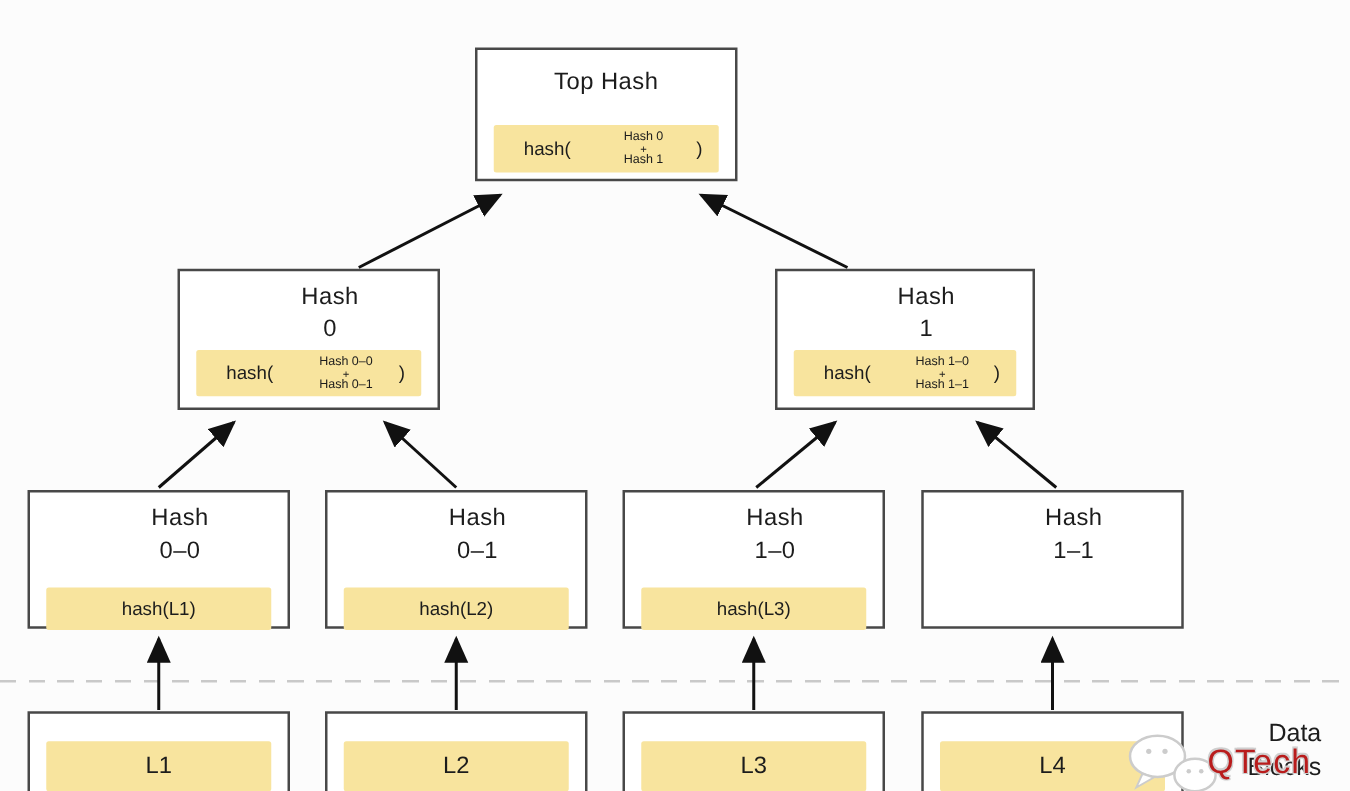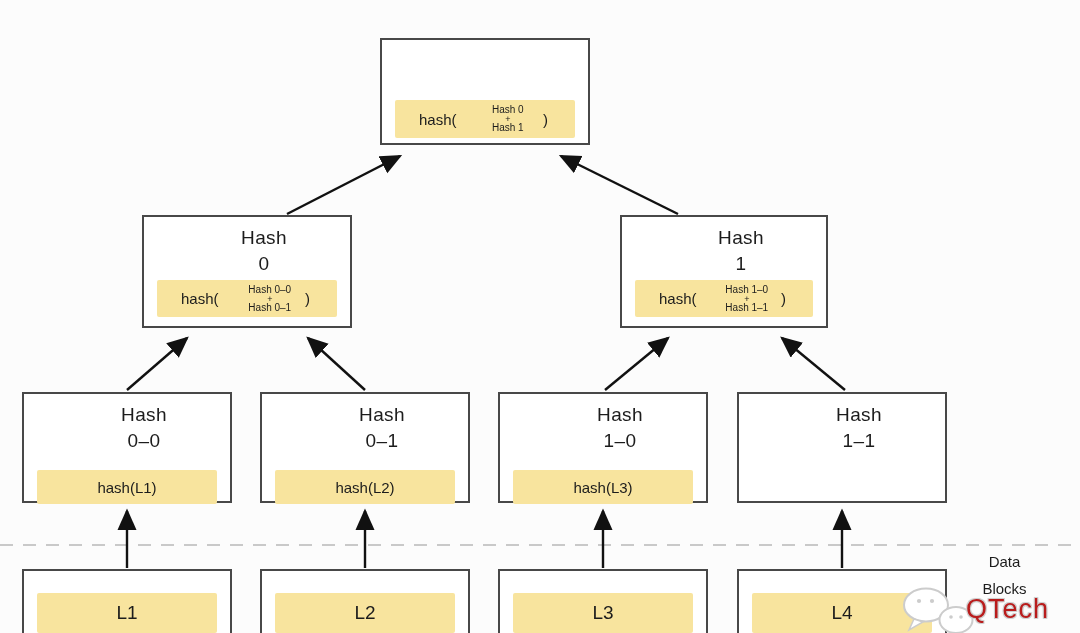--- a/index.html
+++ b/index.html
@@ -5,21 +5,21 @@
   html,body{margin:0;padding:0;}
   .canvas{
     position:relative;width:1080px;height:633px;overflow:hidden;
     background:var(--background,#fcfcfc);
     font-family:"Liberation Sans",sans-serif;color:var(--text,#1c1c1c);
   }
   .box{position:absolute;background:#ffffff;border:2px solid var(--box-border,#484848);box-sizing:border-box;z-index:2;}
   .box-title{text-align:center;font-size:19px;letter-spacing:.4px;}
   .box-title .line{line-height:26px;padding-left:34px;}
   .band{position:absolute;left:13px;right:13px;background:var(--highlight,#f8e49e);border-radius:2px;z-index:3;}
-  .formula{display:flex;align-items:center;justify-content:space-between;padding:0 27px 0 24px;box-sizing:border-box;}
+  .formula{display:flex;align-items:center;justify-content:space-between;padding:0 13px 0 24px;box-sizing:border-box;}
   .fx-open,.fx-close{font-size:15px;}
   .fx-stack{display:flex;flex-direction:column;align-items:center;font-size:10px;line-height:10px;transform:translateX(8px);}
   .fx-stack .op{font-size:9px;line-height:8px;}
   .center-text{display:flex;align-items:center;justify-content:center;font-size:15px;}
 
   .n-top{left:380px;top:38px;width:210px;height:107px;}
   .n-top .box-title{margin-top:15px;}
   .n-top .band{top:60px;height:38px;}
 
   .n-h0{left:142px;top:215px;width:210px;height:113px;}
@@ -35,38 +35,39 @@
   .blockbox{top:569px;width:210px;height:82px;}
   .n-b1{left:22px;}.n-b2{left:260px;}.n-b3{left:498px;}.n-b4{left:737px;}
   .blockbox .band{top:22px;height:40px;font-size:19px;}
 
   .dashed-line{
     position:absolute;top:544px;left:0;width:1080px;height:2px;z-index:1;
     background:repeating-linear-gradient(90deg,var(--dashed-line,#c9c9c9) 0 13px,transparent 13px 23px);
   }
   .arrow-layer{position:absolute;left:0;top:0;z-index:4;pointer-events:none;}
 
-  .data-blocks{position:absolute;left:952px;top:548px;width:105px;text-align:center;
-    font-size:15px;line-height:27px;z-index:2;}
+  .data-blocks{position:absolute;left:952px;top:574px;width:105px;text-align:right;
+    font-size:20px;line-height:27px;z-index:2;}
 
   .watermark{position:absolute;left:900px;top:586px;width:180px;height:50px;z-index:6;}
   .watermark-text{
     position:absolute;left:66px;top:8px;font-size:27px;letter-spacing:1px;color:#b91c1c;
     text-shadow:-1px -1px 0 #cfcfcf,1px -1px 0 #cfcfcf,-1px 1px 0 #cfcfcf,1px 1px 0 #cfcfcf,0 0 3px #e8e8e8;
   }
   .wechat-svg{position:absolute;left:0;top:0;}
 </style>
 </head>
 <body>
 
 <div class="canvas">
 
   <div class="dashed-line"></div>
 
   <div class="box n-top">
+    <div class="box-title">Top Hash</div>
     <div class="band formula">
       <span class="fx-open">hash(</span>
       <span class="fx-stack">
         <span>Hash 0</span>
         <span class="op">+</span>
         <span>Hash 1</span>
       </span>
       <span class="fx-close">)</span>
     </div>
   </div>

